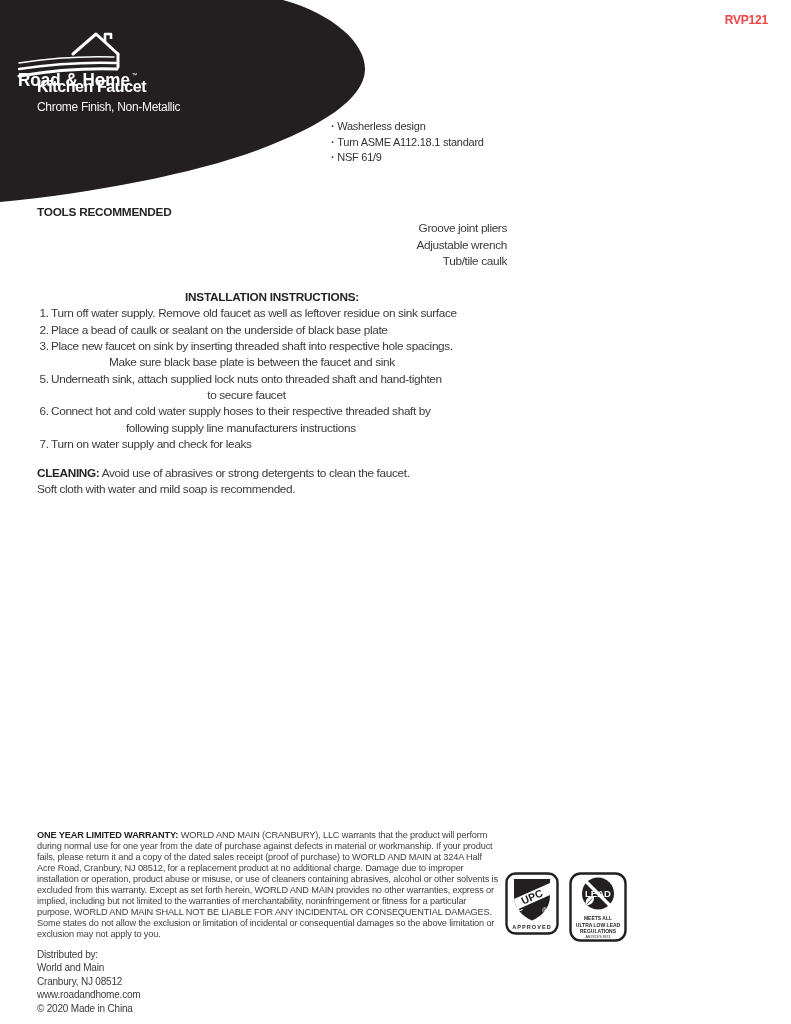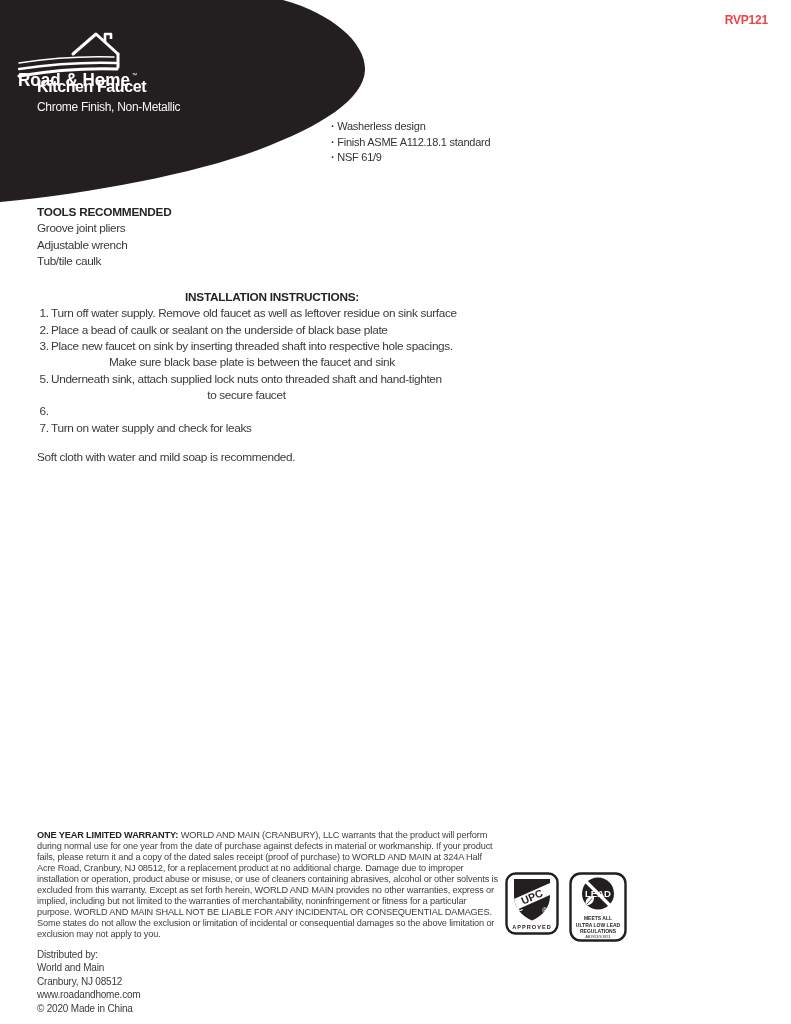--- a/index.html
+++ b/index.html
@@ -26,21 +26,21 @@
     position:absolute;top:13px;right:23px;
     color:#ef4444;font-size:12px;font-weight:bold;letter-spacing:-0.2px;
   }
   
   .features{position:absolute;top:119px;left:331px;font-size:11px;letter-spacing:-0.25px;line-height:15.5px;color:#333;}
   .feature{white-space:nowrap;}
   .feature::before{content:"· ";font-weight:bold;}
   
   .main{position:absolute;top:204px;left:37px;width:470px;font-size:11.8px;letter-spacing:-0.35px;line-height:16.3px;color:#3a3a3a;}
   .sec-heading{font-weight:bold;color:#242424;letter-spacing:-0.25px;}
-  .tool-line{white-space:nowrap;}
+  .tool-line{white-space:nowrap;text-align:right;}
   .install{margin-top:20px;text-align:center;}
   .step{display:flex;}
   .step-num{width:14px;flex-shrink:0;}
   .step-line{display:block;white-space:nowrap;}
   .cleaning{margin-top:13px;}
   .clean-line{white-space:nowrap;}
   .inline-label{font-weight:bold;color:#242424;}
   
   .note{position:absolute;top:783px;left:37px;font-size:11.8px;letter-spacing:-0.35px;color:#3a3a3a;white-space:nowrap;}
   
@@ -79,21 +79,21 @@
     <text x="115" y="50" font-family="Liberation Sans, sans-serif" font-size="5.5" fill="#ffffff">™</text>
   </svg>
 
   <div class="product-title">Kitchen Faucet</div>
   <div class="product-subtitle">Chrome Finish, Non-Metallic</div>
 
   <div class="model-number">RVP121</div>
 
   <div class="features">
     <div class="feature">Washerless design</div>
-    <div class="feature">Finish ASME A112.18.1 standard</div>
+    <div class="feature">Turn ASME A112.18.1 standard</div>
     <div class="feature">NSF 61/9</div>
   </div>
 
   <div class="main">
 
     <div class="tools">
       <div class="sec-heading">TOOLS RECOMMENDED</div>
       <div class="tool-line">Groove joint pliers</div>
       <div class="tool-line">Adjustable wrench</div>
       <div class="tool-line">Tub/tile caulk</div>
@@ -127,31 +127,39 @@
       <div class="step">
         <span class="step-num">5.</span>
         <span class="step-lines">
           <span class="step-line">Underneath sink, attach supplied lock nuts onto threaded shaft and hand-tighten</span>
           <span class="step-line">to secure faucet</span>
         </span>
       </div>
 
       <div class="step">
         <span class="step-num">6.</span>
+        <span class="step-lines">
+          <span class="step-line">Connect hot and cold water supply hoses to their respective threaded shaft by</span>
+          <span class="step-line">following supply line manufacturers instructions</span>
+        </span>
       </div>
 
       <div class="step">
         <span class="step-num">7.</span>
         <span class="step-lines">
           <span class="step-line">Turn on water supply and check for leaks</span>
         </span>
       </div>
     </div>
 
     <div class="cleaning">
+      <div class="clean-line">
+        <span class="inline-label">CLEANING:</span>
+        <span>Avoid use of abrasives or strong detergents to clean the faucet.</span>
+      </div>
       <div class="clean-line">Soft cloth with water and mild soap is recommended.</div>
     </div>
 
   </div>
 
 
   <p class="warranty">
     <span class="inline-label">ONE YEAR LIMITED WARRANTY:</span>
     <span>WORLD AND MAIN (CRANBURY), LLC warrants that the product will perform during normal use for one year from the date of purchase against defects in material or workmanship. If your product fails, please return it and a copy of the dated sales receipt (proof of purchase) to WORLD AND MAIN at 324A Half Acre Road, Cranbury, NJ 08512, for a replacement product at no additional charge. Damage due to improper installation or operation, product abuse or misuse, or use of cleaners containing abrasives, alcohol or other solvents is excluded from this warranty.  Except as set forth herein, WORLD AND MAIN provides no other warranties, express or implied, including but not limited to the warranties of merchantability, noninfringement or fitness for a particular purpose. WORLD AND MAIN SHALL NOT BE LIABLE FOR ANY INCIDENTAL OR CONSEQUENTIAL DAMAGES. Some states do not allow the exclusion or limitation of incidental or consequential damages so the above limitation or exclusion may not apply to you.</span>
   </p>

